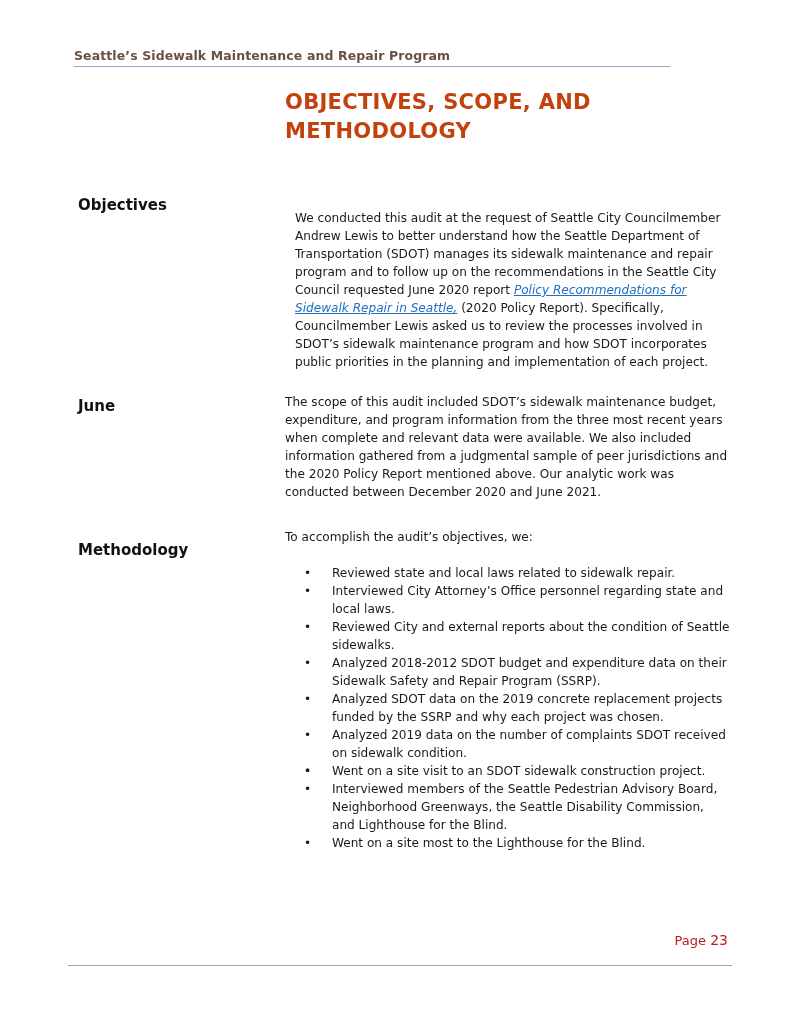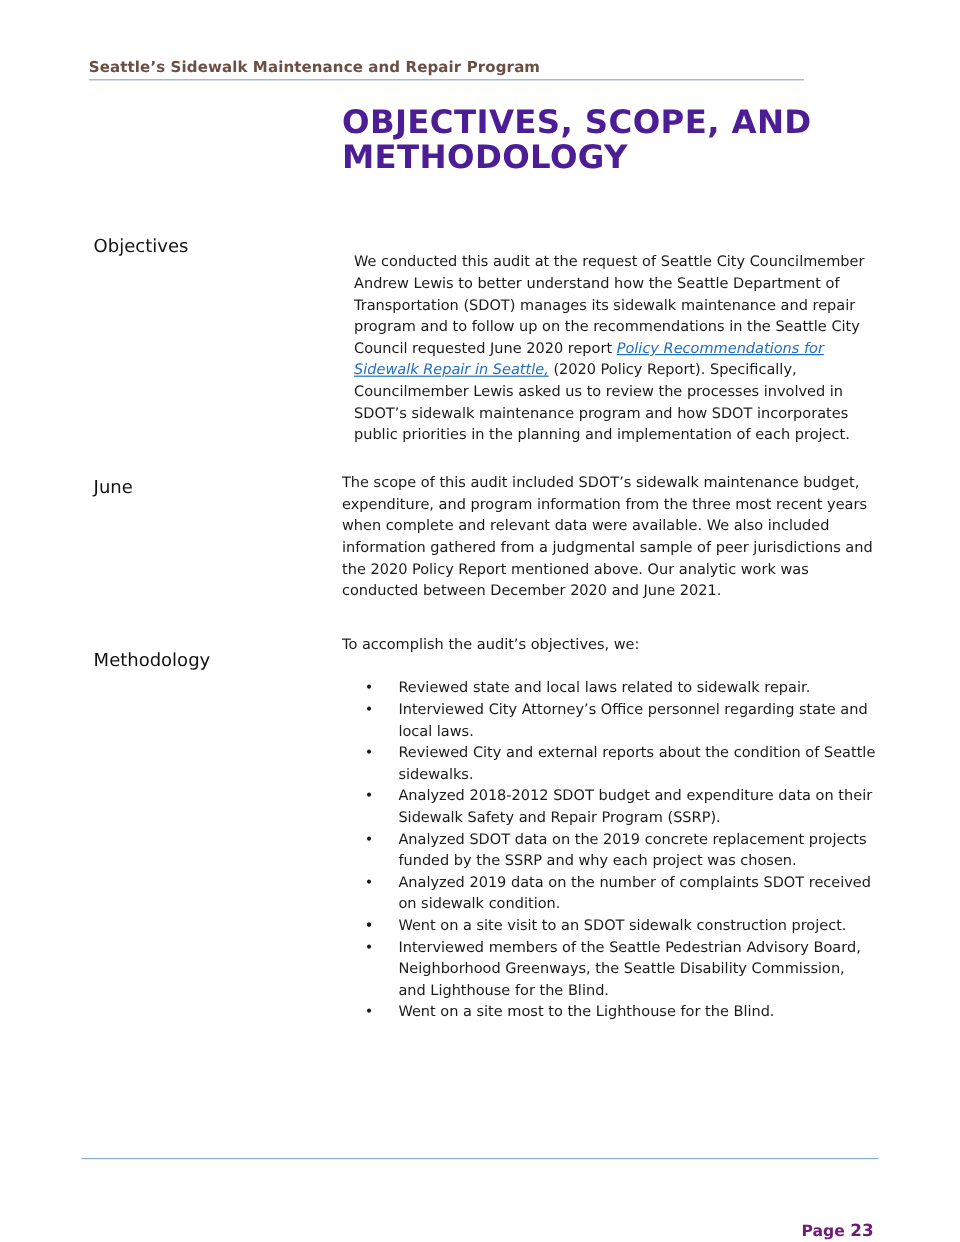--- a/index.html
+++ b/index.html
@@ -11,25 +11,25 @@
     position: absolute; left: 74px; top: 48px; width: 596px;
     font-size: 12.5px; font-weight: bold; color: #6b4f44;
     letter-spacing: 0.1px;
   }
   .header-rule {
     position: absolute; left: 74px; top: 66px; width: 596px; height: 1px;
     background: #8eacc8;
   }
   .page-title {
     position: absolute; left: 285px; top: 88px; width: 420px;
-    font-size: 27px; font-weight: bold; color: #4c1d95; line-height: 29px;
+    font-size: 21px; font-weight: bold; color: #c2410c; line-height: 29px;
     letter-spacing: 0.3px;
   }
   .section-label {
-    position: absolute; left: 78px; font-size: 15px; font-weight: normal; color: #111;
+    position: absolute; left: 78px; font-size: 15px; font-weight: bold; color: #111;
   }
   .section-body {
     position: absolute; left: 285px; width: 445px;
     font-size: 12.1px; line-height: 18px; color: #1a1a1a;
   }
   .section-body p { margin: 0; }
   .link { color: #1f6fc0; font-style: italic; text-decoration: underline; }
   ul.method-list {
     margin: 18px 0 0 0; padding: 0; list-style: none;
   }
@@ -37,21 +37,21 @@
     position: relative; padding-left: 47px; margin: 0;
   }
   ul.method-list li .bullet {
     position: absolute; left: 19px; top: 0;
   }
   .footer-rule {
     position: absolute; left: 68px; top: 965px; width: 664px; height: 1px;
     background: #8eacc8;
   }
   .page-number {
-    position: absolute; right: 72px; top: 1018px; font-size: 13px; color: #701a75; font-weight: bold;
+    position: absolute; right: 72px; top: 932px; font-size: 13px; color: #b91c1c;
   }
   .page-number .num { font-size: 14px; }
 </style>
 </head>
 <body>
 
 <div class="running-header">Seattle’s Sidewalk Maintenance and Repair Program</div>
 <div class="header-rule"></div>
 
 <div class="page-title">

